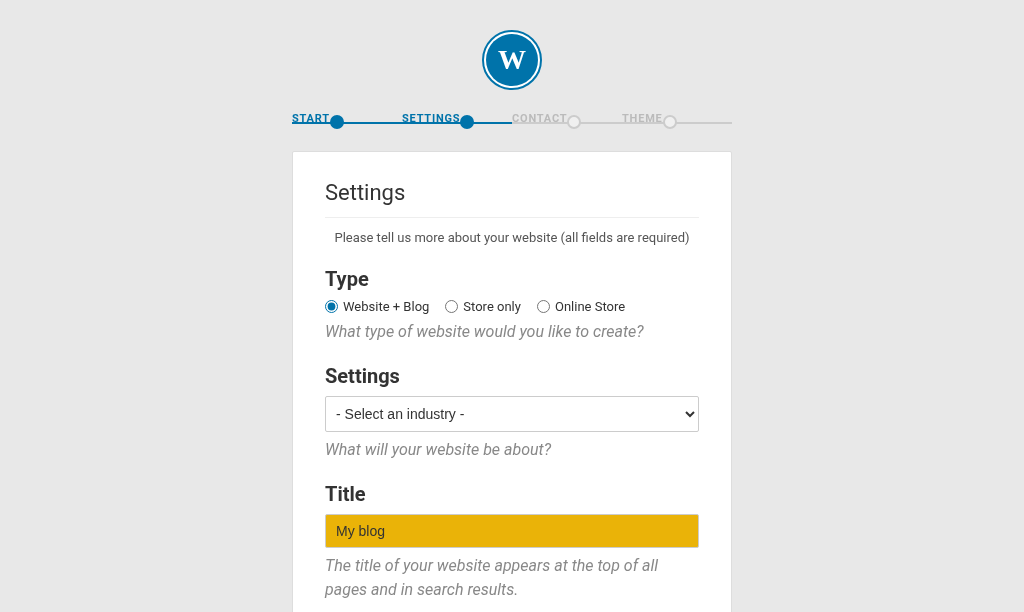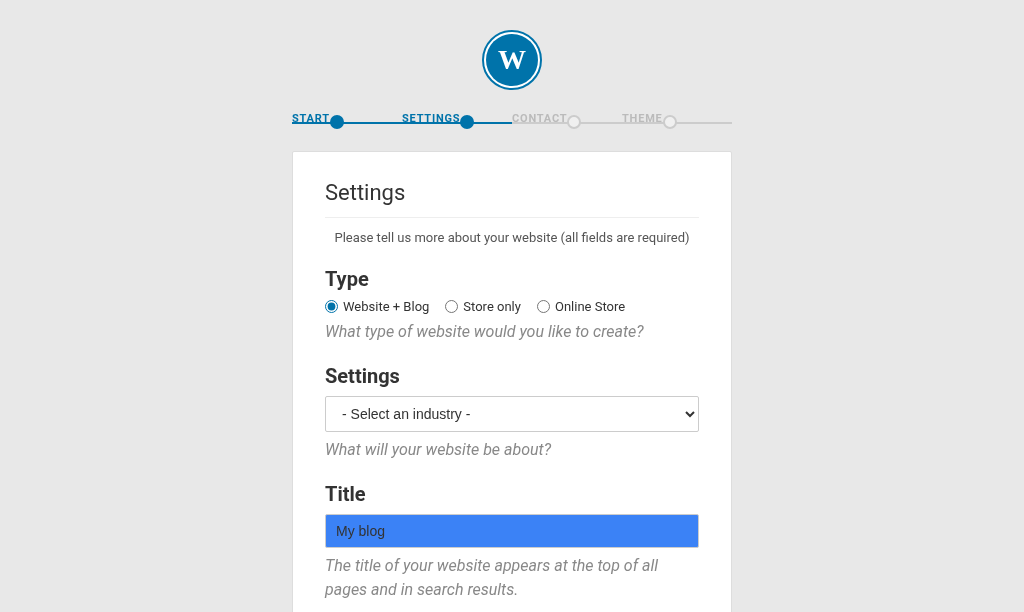--- a/index.html
+++ b/index.html
@@ -78,39 +78,39 @@
       cursor: pointer;
     }
     .radio-option input[type="radio"] {
       accent-color: #0073aa;
       cursor: pointer;
     }
 
     
     .form-select {
       width: 100%;
-      padding: 8px 12px;
+      padding: 8px 6px;
       border: 1px solid #ccc;
       border-radius: 2px;
       font-size: 14px;
       color: #333;
       background: #fff;
       cursor: pointer;
       appearance: auto;
     }
 
     
     .form-input {
       width: 100%;
       padding: 8px 10px;
       border: 1px solid #ccc;
       border-radius: 2px;
       font-size: 14px;
       color: #333;
-      background: #3b82f6;
+      background: #eab308;
     }
 
     
     .steps-wrapper {
       width: 440px;
       margin-bottom: 20px;
       position: relative;
     }
     .steps-track {
       display: flex;

